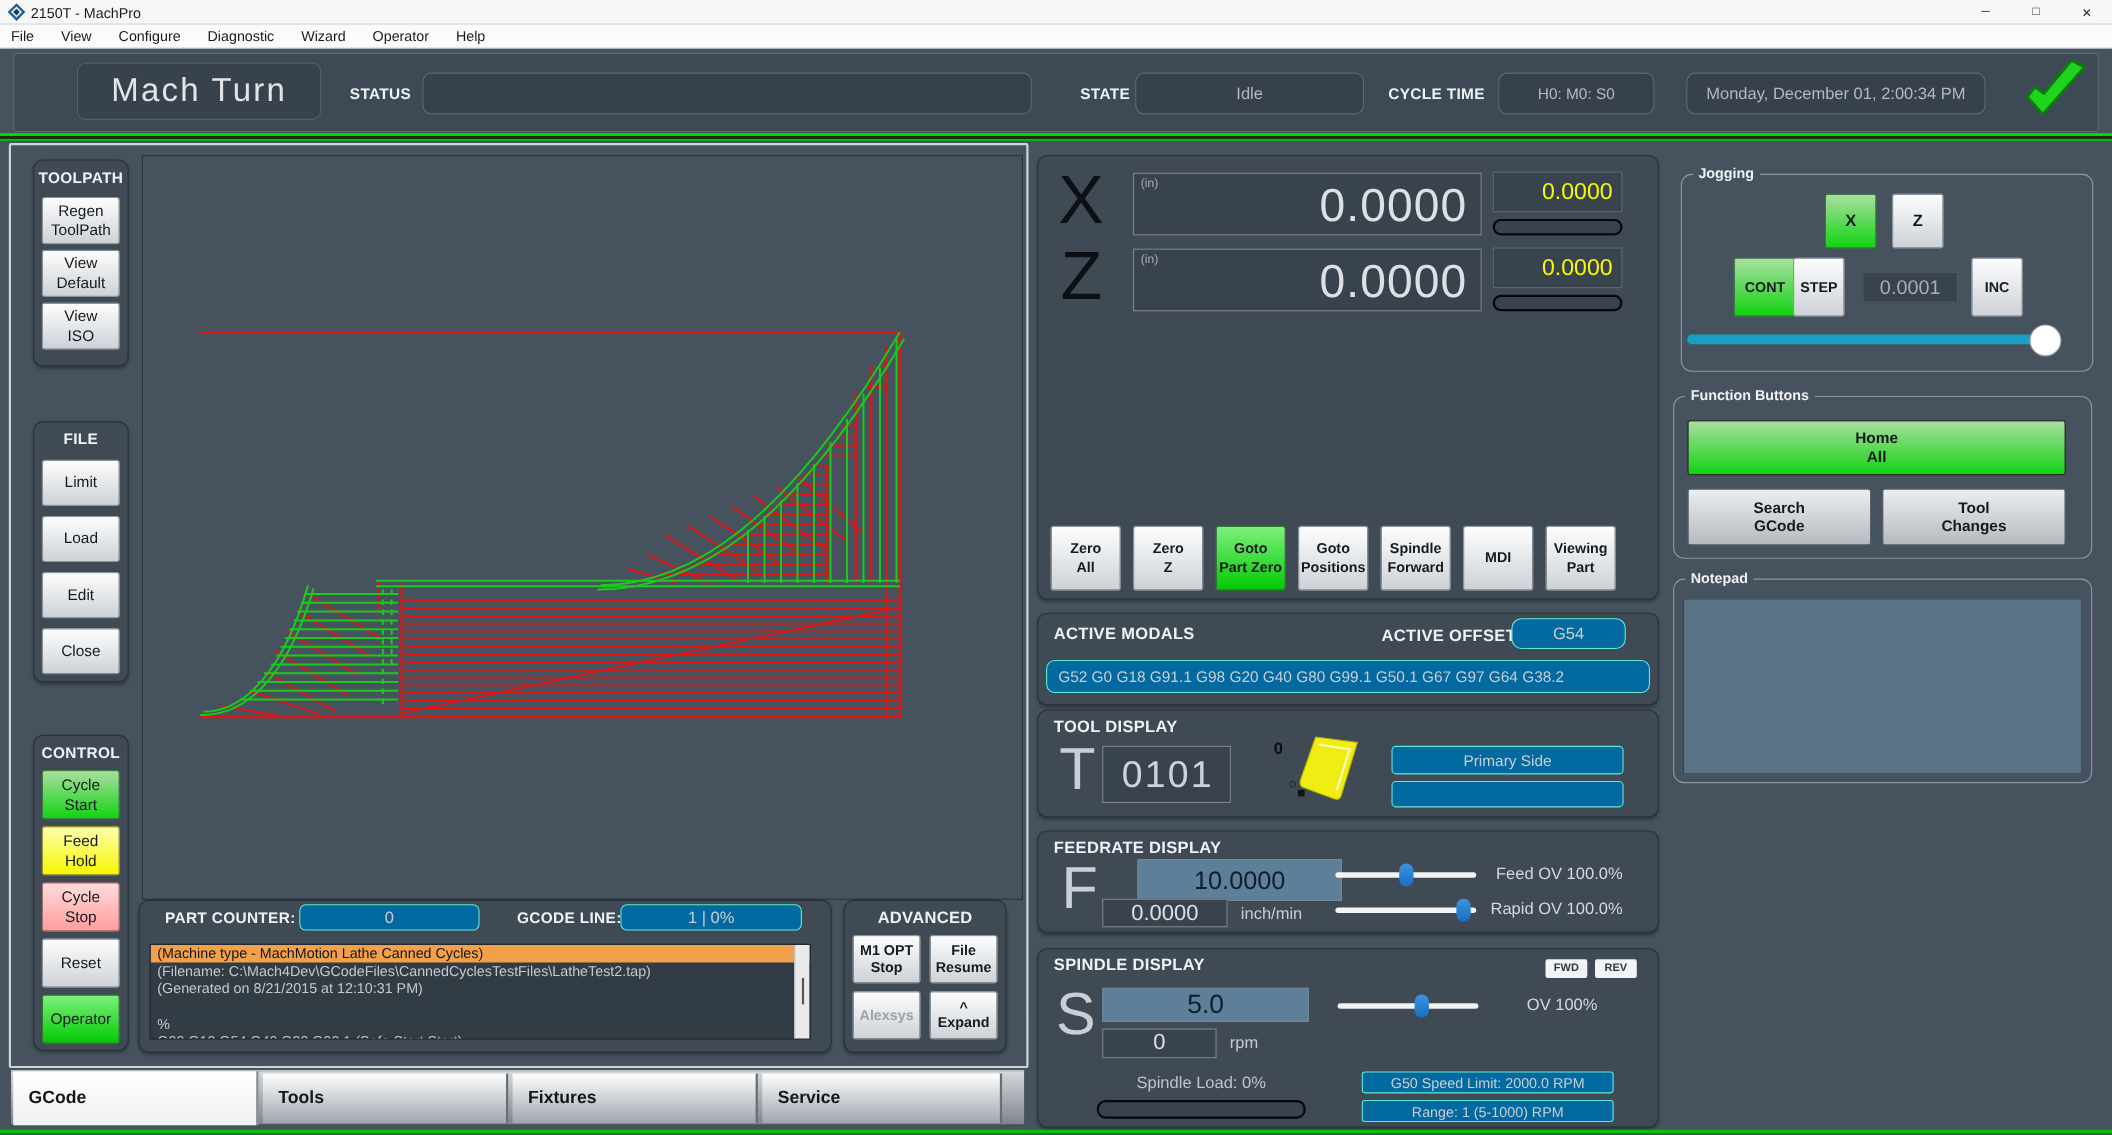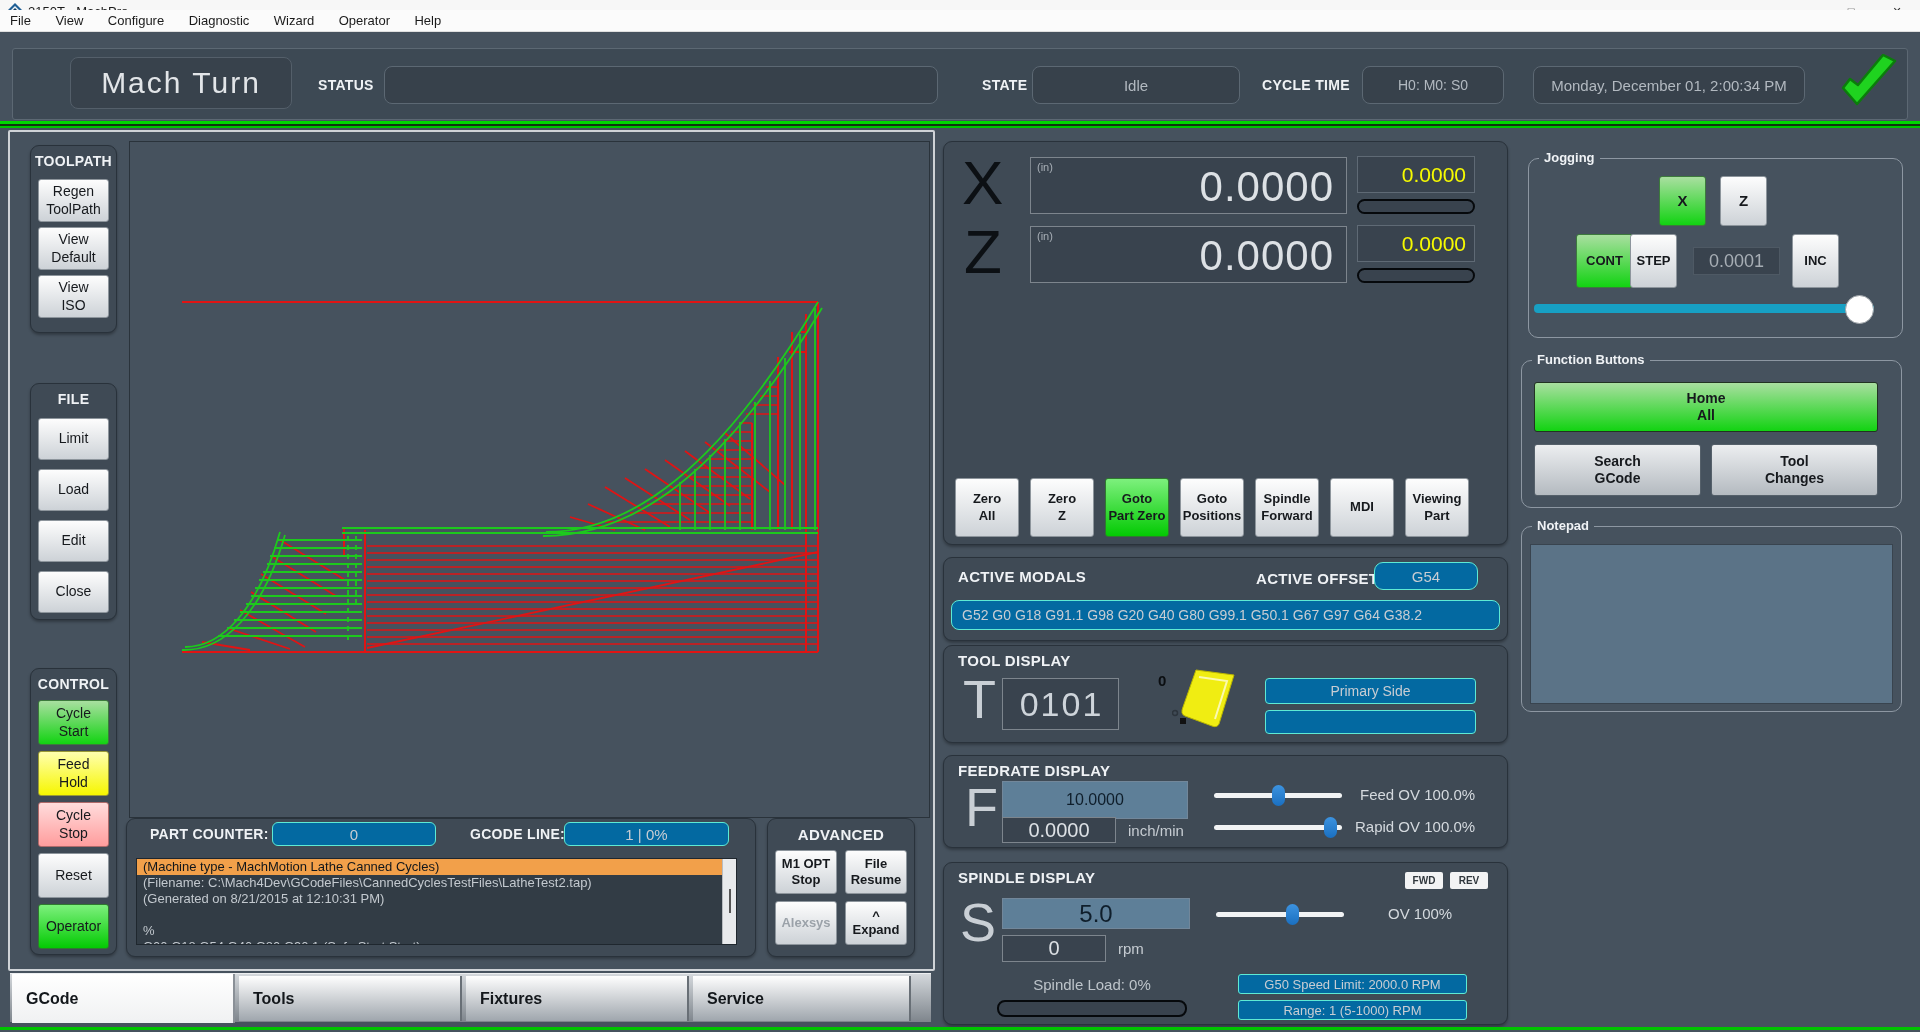--- a/index.html
+++ b/index.html
@@ -3,21 +3,21 @@
 <meta charset="utf-8">
 <style>
   html,body{margin:0;padding:0;background:#2b3138;}
   body{font-family:"Liberation Sans",sans-serif;}
   #app{position:relative;width:1920px;height:1032px;background:#46525e;overflow:hidden;}
   .abs{position:absolute;box-sizing:border-box;}
   
   .titlebar{left:0;top:0;width:1920px;height:22px;background:#f7f7f7;border-bottom:1px solid #e3e3e3;}
   .title-text{left:28px;top:4px;font-size:13px;color:#1a1a1a;}
   .winbtn{top:0;width:46px;height:22px;display:flex;align-items:center;justify-content:center;font-size:11px;color:#333;}
-  .menubar{left:0;top:10px;width:1920px;height:22px;background:#fbfbfb;border-bottom:1px solid #dfdfdf;}
+  .menubar{left:0;top:22px;width:1920px;height:22px;background:#fbfbfb;border-bottom:1px solid #dfdfdf;}
   .menu-item{display:inline-block;padding:3px 10px;font-size:13px;color:#1b1b1b;}
   
   .hdrband{left:12px;top:48px;width:1896px;height:72px;background:#3d4954;border:1px solid #5c6873;border-radius:3px;}
   .logo{left:70px;top:57px;width:222px;height:52px;background:#38424c;border:1px solid #545f6a;border-radius:8px;
         display:flex;align-items:center;justify-content:center;color:#e2e5e8;font-size:30px;letter-spacing:2px;font-weight:300;}
   .wlabel{color:#eff2f5;font-weight:bold;font-size:14px;letter-spacing:.3px;}
   .hdr-field{background:#37414b;border:1px solid #5c6873;border-radius:8px;color:#b2b9c0;
              font-size:15px;display:flex;align-items:center;justify-content:center;}
   .greenstripe{left:0;top:121px;width:1920px;height:7px;
      background:linear-gradient(180deg,#00d800 0 3px,#10340f 3px 5px,#00c400 5px 7px);}
@@ -235,21 +235,21 @@
     <path d="M27 9 L55 13 L43 51" fill="none" stroke="#fbf9b0" stroke-width="2"></path>
     <rect x="8" y="50" width="6" height="6" fill="#111"></rect>
     <circle cx="3" cy="45" r="2.5" fill="none" stroke="#2c343c" stroke-width="1.5"></circle>
   </svg>
   <div class="abs inset" style="left:1265px;top:678px;width:211px;height:26px;font-size:14px;border-radius:4px">Primary Side</div>
   <div class="abs inset" style="left:1265px;top:710px;width:211px;height:24px;font-size:14px;border-radius:4px"></div>
 
   <div class="abs panel" style="left:943px;top:755px;width:565px;height:93px"></div>
   <span class="abs ptitle" style="left:958px;top:762px;font-size:15px">FEEDRATE DISPLAY</span>
   <div class="abs big-letter" style="left:965px;top:780px">F</div>
-  <div class="abs bluebox" style="left:1002px;top:781px;width:186px;height:38px;font-size:16px">10.0000</div>
+  <div class="abs bluebox" style="left:1034px;top:781px;width:186px;height:38px;font-size:23px">10.0000</div>
   <div class="abs dro-box" style="left:1002px;top:817px;width:114px;height:26px;display:flex;align-items:center;justify-content:center;font-size:20px">0.0000</div>
   <span class="abs" style="left:1128px;top:822px;font-size:15px;color:#c6ccd2">inch/min</span>
   <div class="abs strack" style="left:1214px;top:793px;width:128px">
     <div class="shandle" style="left:58px"></div>
   </div>
   <span class="abs" style="left:1360px;top:786px;font-size:15px;color:#d4d9de">Feed OV 100.0%</span>
   <div class="abs strack" style="left:1214px;top:825px;width:128px">
     <div class="shandle" style="left:110px"></div>
   </div>
   <span class="abs" style="left:1355px;top:818px;font-size:15px;color:#d4d9de">Rapid OV 100.0%</span>

